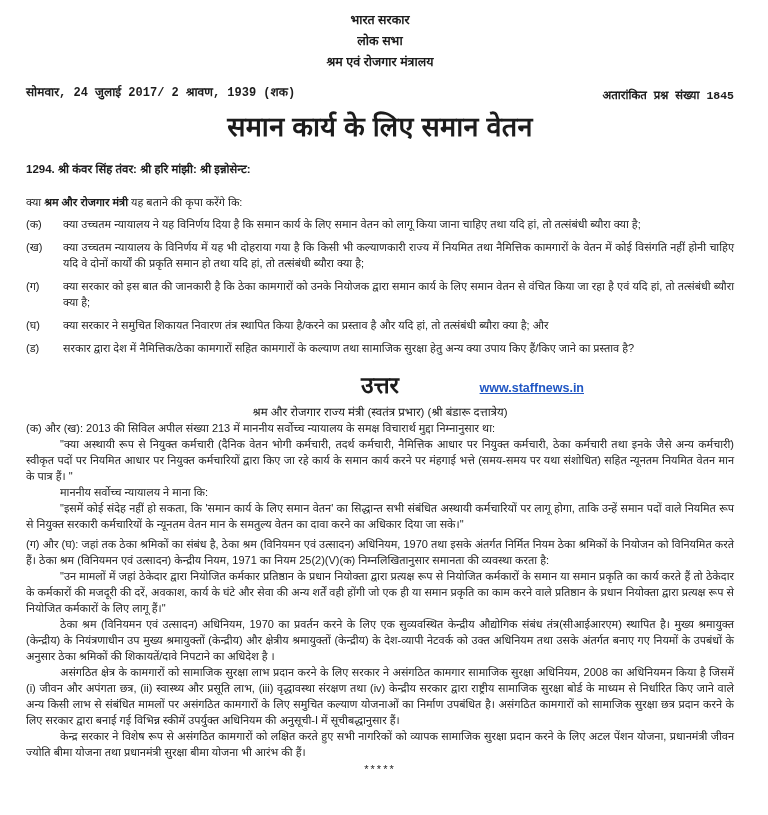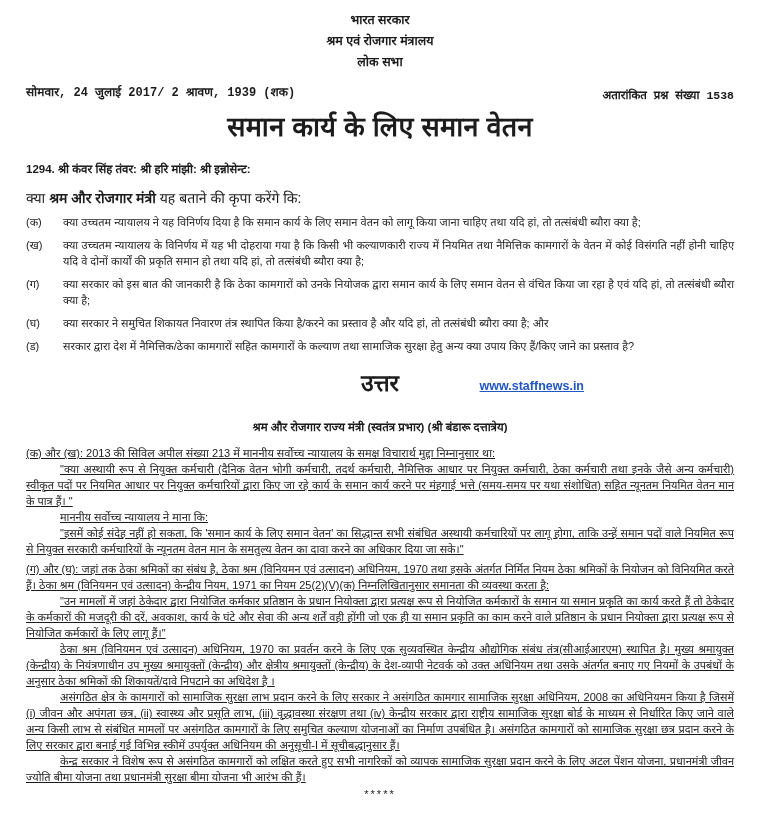--- a/index.html
+++ b/index.html
@@ -18,51 +18,51 @@
   .center{text-align:center;}
   .hdr-line{font-weight:700;font-size:12.5px;line-height:21px;}
   .meta-row{display:flex;justify-content:space-between;align-items:flex-start;margin-top:10px;font-family:Liberation Mono, monospace;}
   .date-line{font-weight:700;font-size:12px;}
   .qno{font-weight:700;font-size:11.5px;padding-top:4px;}
   .page-title{
     text-align:center;font-size:27px;font-weight:700;
     margin:5px 0 8px 0;letter-spacing:.3px;
   }
   .askers{font-weight:700;font-size:11.5px;margin-top:17px;}
-  .intro{font-size:14px;margin-top:12px;}
+  .intro{font-size:11px;margin-top:18px;}
   .intro .bold{font-weight:700;}
   .q-item{display:flex;margin-top:7px;font-size:11px;line-height:16px;text-align:justify;}
   .q-label{flex:0 0 37px;}
   .q-text{flex:1;}
   .answer-head{position:relative;margin-top:14px;height:32px;}
   .answer-title{font-size:23px;font-weight:700;line-height:30px;}
   .watermark{
     position:absolute;right:150px;top:11px;
     font-weight:700;font-size:12.5px;text-decoration:underline;cursor:pointer;
   }
-  .minister{font-weight:700;font-size:11.5px;margin-top:19px;}
-  .body-text{margin-top:11px;text-decoration:underline;}
+  .minister{font-weight:400;font-size:11.5px;margin-top:2px;}
+  .body-text{margin-top:1px;}
   .para{font-size:11px;line-height:16px;text-align:justify;margin:0;}
   .para.indent{text-indent:34px;}
   .gap-sm{margin-top:4px;}
   .gap-md{margin-top:6px;}
   .end-marks{text-align:center;font-size:11px;letter-spacing:2px;margin-top:3px;}
 </style>
 </head>
 <body>
 
 <div class="page">
 
   <div class="center hdr-line">भारत सरकार</div>
+  <div class="center hdr-line">लोक सभा</div>
   <div class="center hdr-line">श्रम एवं रोजगार मंत्रालय</div>
-  <div class="center hdr-line">लोक सभा</div>
 
   <div class="meta-row">
     <div class="date-line">सोमवार, 24 जुलाई 2017/ 2 श्रावण, 1939 (शक)</div>
-    <div class="qno">अतारांकित प्रश्न संख्या 1538</div>
+    <div class="qno">अतारांकित प्रश्न संख्या 1845</div>
   </div>
 
   <h1 class="page-title">समान कार्य के लिए समान वेतन</h1>
 
   <div class="askers">1294. श्री कंवर सिंह तंवर:  श्री हरि मांझी:  श्री इन्नोसेन्ट:</div>
 
   <div class="intro"><span>क्या </span><span class="bold">श्रम और रोजगार मंत्री</span><span> यह बताने की कृपा करेंगे कि:</span></div>
 
   <div class="q-item">
     <span class="q-label">(क)</span>

